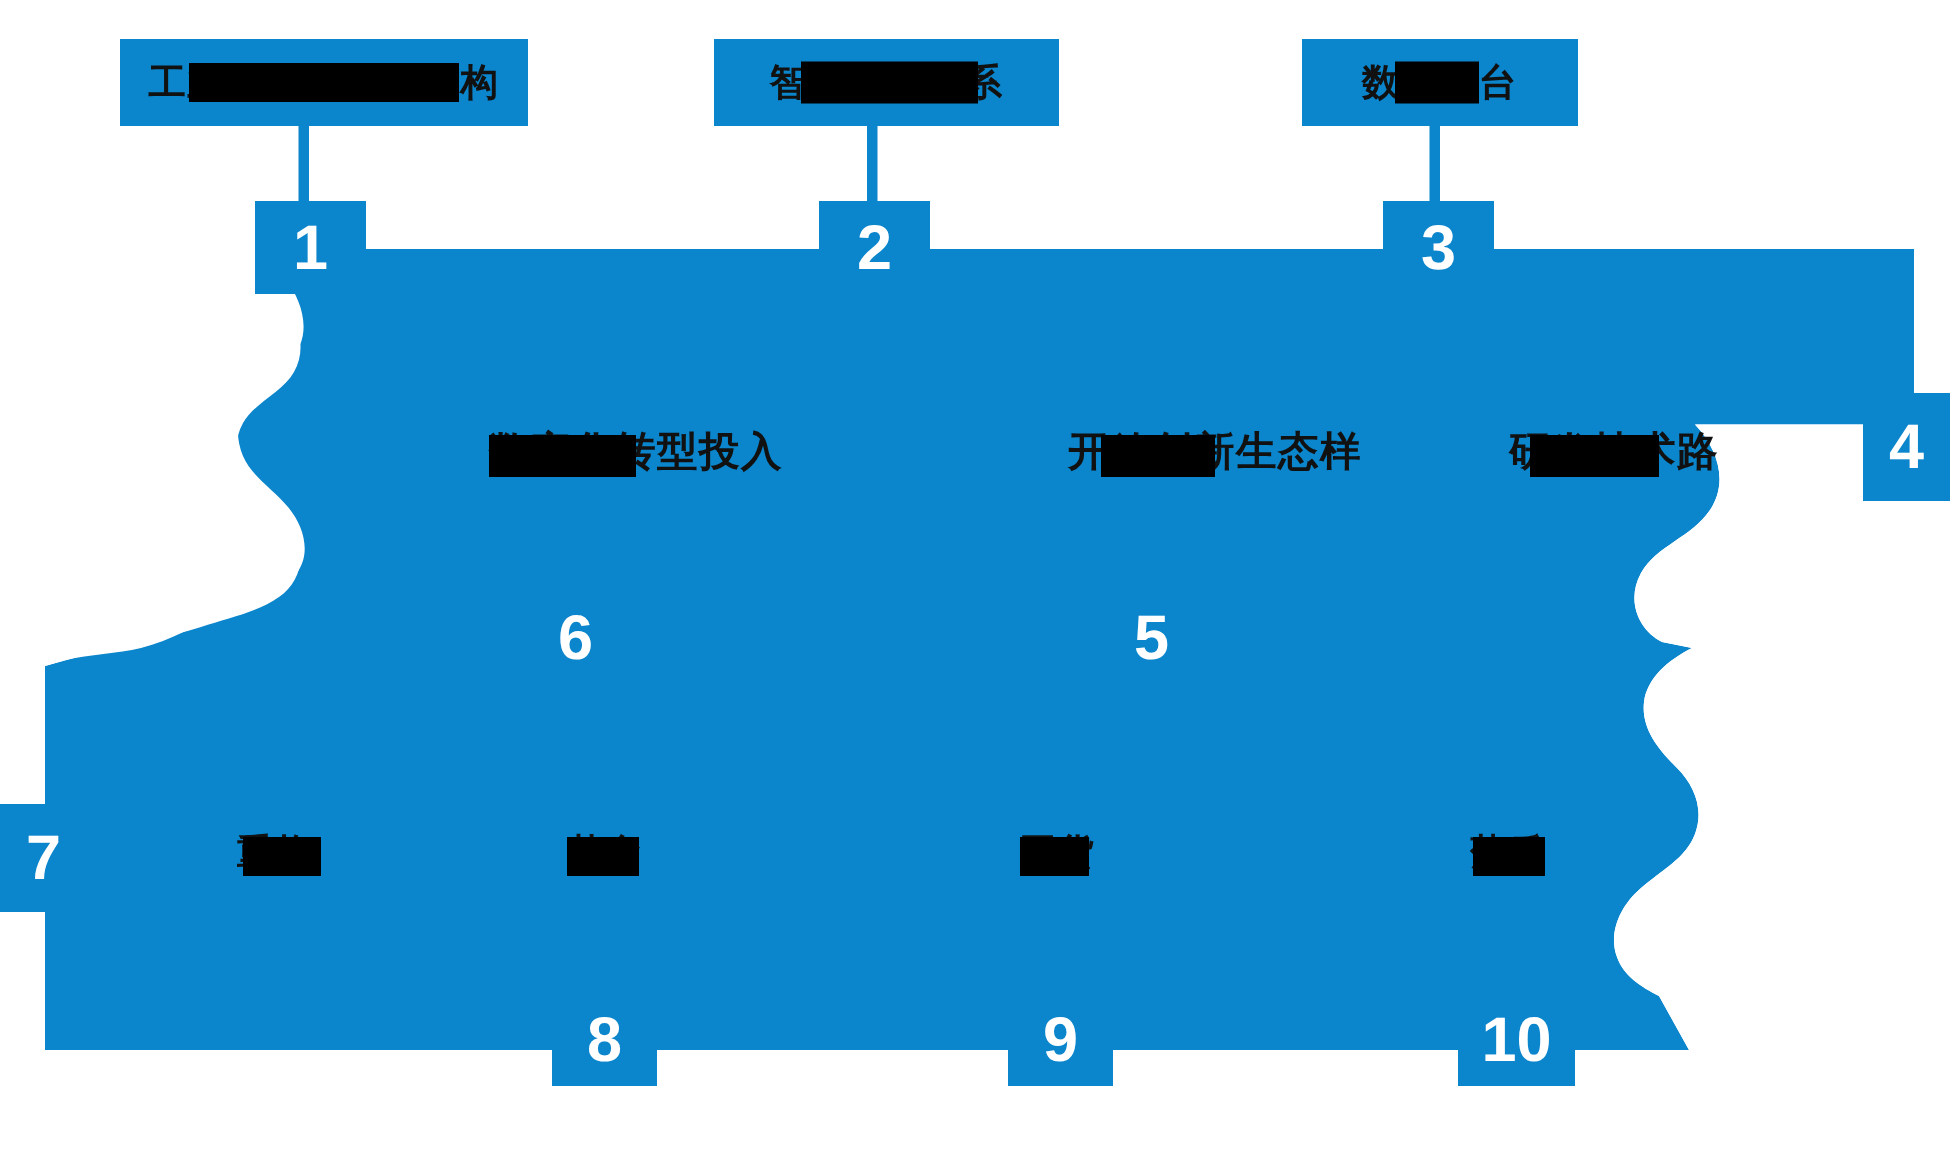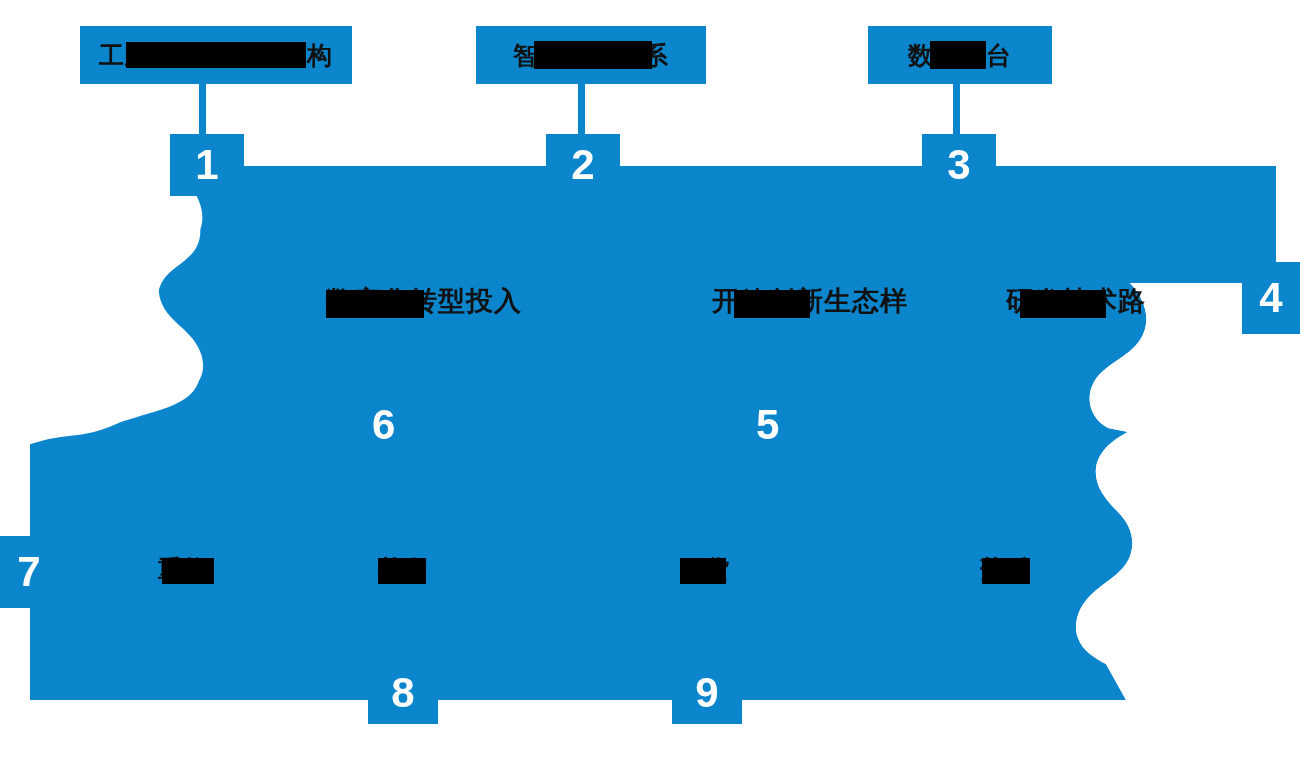--- a/index.html
+++ b/index.html
@@ -203,20 +203,23 @@
   </div>
   <div class="tab" style="left:0px; top:536px; width:58px; height:72px;">
     <span class="tab-num">7</span>
   </div>
   <div class="tab" style="left:368px; top:662px; width:70px; height:62px;">
     <span class="tab-num">8</span>
   </div>
   <div class="tab" style="left:672px; top:662px; width:70px; height:62px;">
     <span class="tab-num">9</span>
   </div>
+  <div class="tab" style="left:972px; top:662px; width:78px; height:62px;">
+    <span class="tab-num">10</span>
+  </div>
 
   <span class="inner-num" style="left:372px; top:404px;">6</span>
   <span class="inner-num" style="left:756px; top:404px;">5</span>
 
   <span class="body-label" style="left:326px; top:288px;">数字化转型投入</span>
   <span class="redaction" style="left:326px; top:290px; width:98px; height:28px;"></span>
 
   <span class="body-label" style="left:712px; top:288px;">开放创新生态样</span>
   <span class="redaction" style="left:734px; top:290px; width:76px; height:28px;"></span>
 

